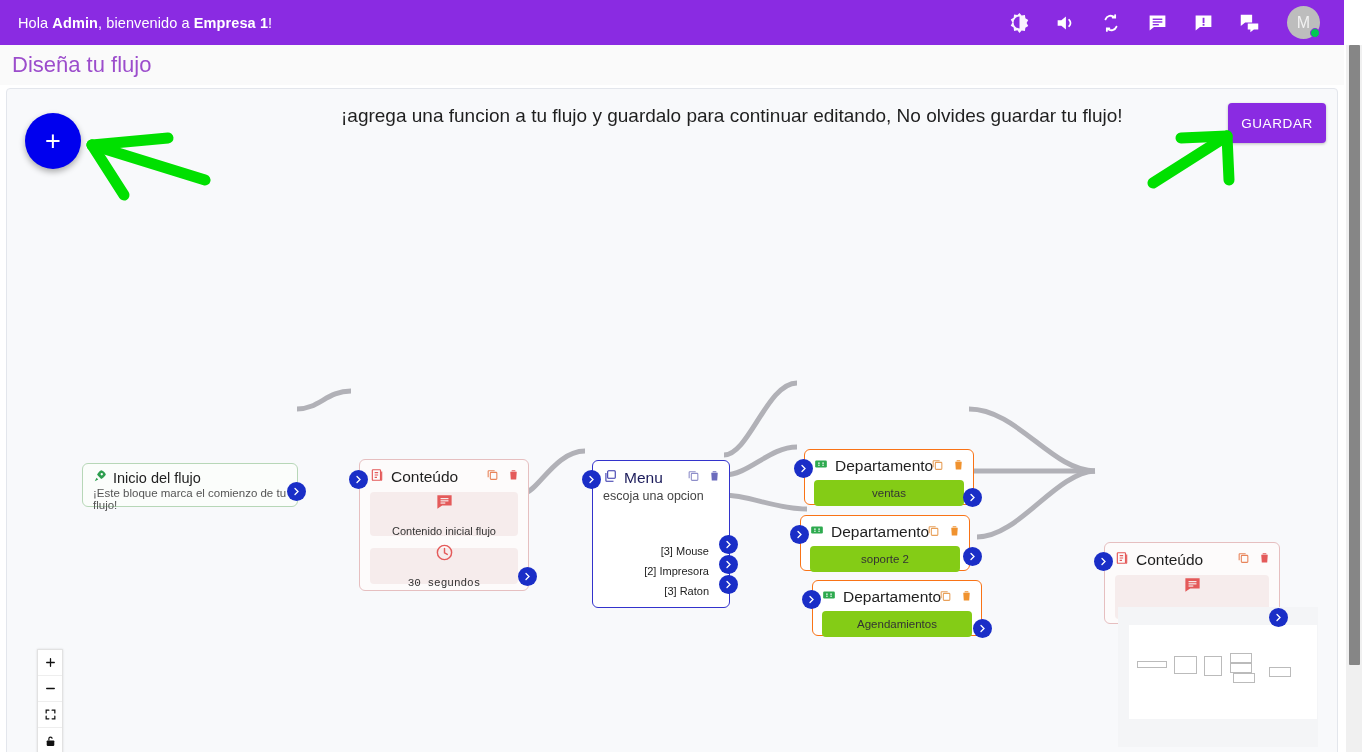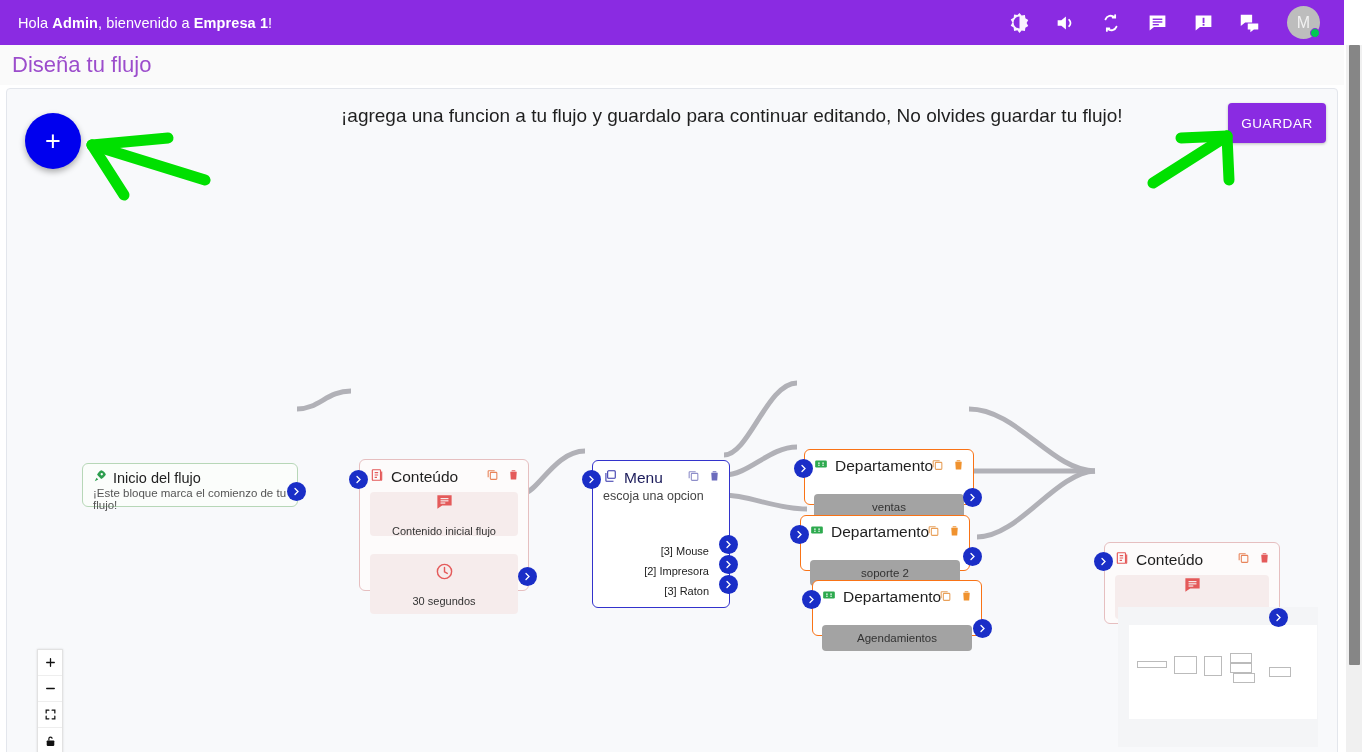--- a/index.html
+++ b/index.html
@@ -124,23 +124,23 @@
     left: 585px; top: 371px; width: 138px; height: 148px;
     border: 1.4px solid #3333cc; background: #ffffff;
     padding: 8px 10px;
   }
   .menu-opts { position: absolute; right: 20px; bottom: 6px; text-align: right; }
   .menu-opt { font-size: 11px; color: #222; height: 20px; line-height: 20px; }
 
   
   .n-dep { border: 1px solid #f97316; background: #ffffff; padding: 7px 9px; }
   .dep-slot {
-    background: #a3a3a3; border-radius: 4px; height: 26px;
+    background: #84cc16; border-radius: 4px; height: 26px;
     display:flex; align-items:center; justify-content:center;
-    font-size: 11.5px; color: #333; margin-top: 19px;
+    font-size: 11.5px; color: #333; margin-top: 5px;
   }
   #node-dep1 { left: 797px; top: 360px; width: 170px; height: 56px; }
   #node-dep2 { left: 793px; top: 426px; width: 170px; height: 56px; }
   #node-dep3 { left: 805px; top: 491px; width: 170px; height: 56px; }
 
   
   .handle {
     position: absolute; width: 19px; height: 19px; border-radius: 50%;
     background: #1a2ec7; display: flex; align-items: center; justify-content: center;
     cursor: crosshair; z-index: 6;
@@ -305,21 +305,21 @@
                 <path d="M3 4h18v13H9l-6 4z"></path>
                 <g fill="#f6ecec">
                   <rect x="7" y="7.6" width="10" height="1.5"></rect>
                   <rect x="7" y="10.4" width="10" height="1.5"></rect>
                   <rect x="7" y="13.2" width="6" height="1.5"></rect>
                 </g>
               </svg>
           </span>
           <span class="slot-label">Contenido inicial flujo</span>
         </div>
-        <div class="content-slot" style="margin-top:18px; height:60px;">
+        <div class="content-slot" style="margin-top:12px; height:36px;font-family:Liberation Mono, monospace;">
           <span>
             <svg width="19" height="19" viewBox="0 0 24 24" fill="none" stroke="#e45a5a" stroke-width="1.8">
                 <circle cx="12" cy="12" r="9"></circle>
                 <path d="M12 7v5.5l3.5 2" stroke-linecap="round"></path>
               </svg>
           </span>
           <span class="slot-label">30 segundos</span>
         </div>
         <div class="handle" style="left:-11px; top:10px;">
           <svg width="9" height="9" viewBox="0 0 24 24" fill="none" stroke="#fff" stroke-width="3.5" stroke-linecap="round">

